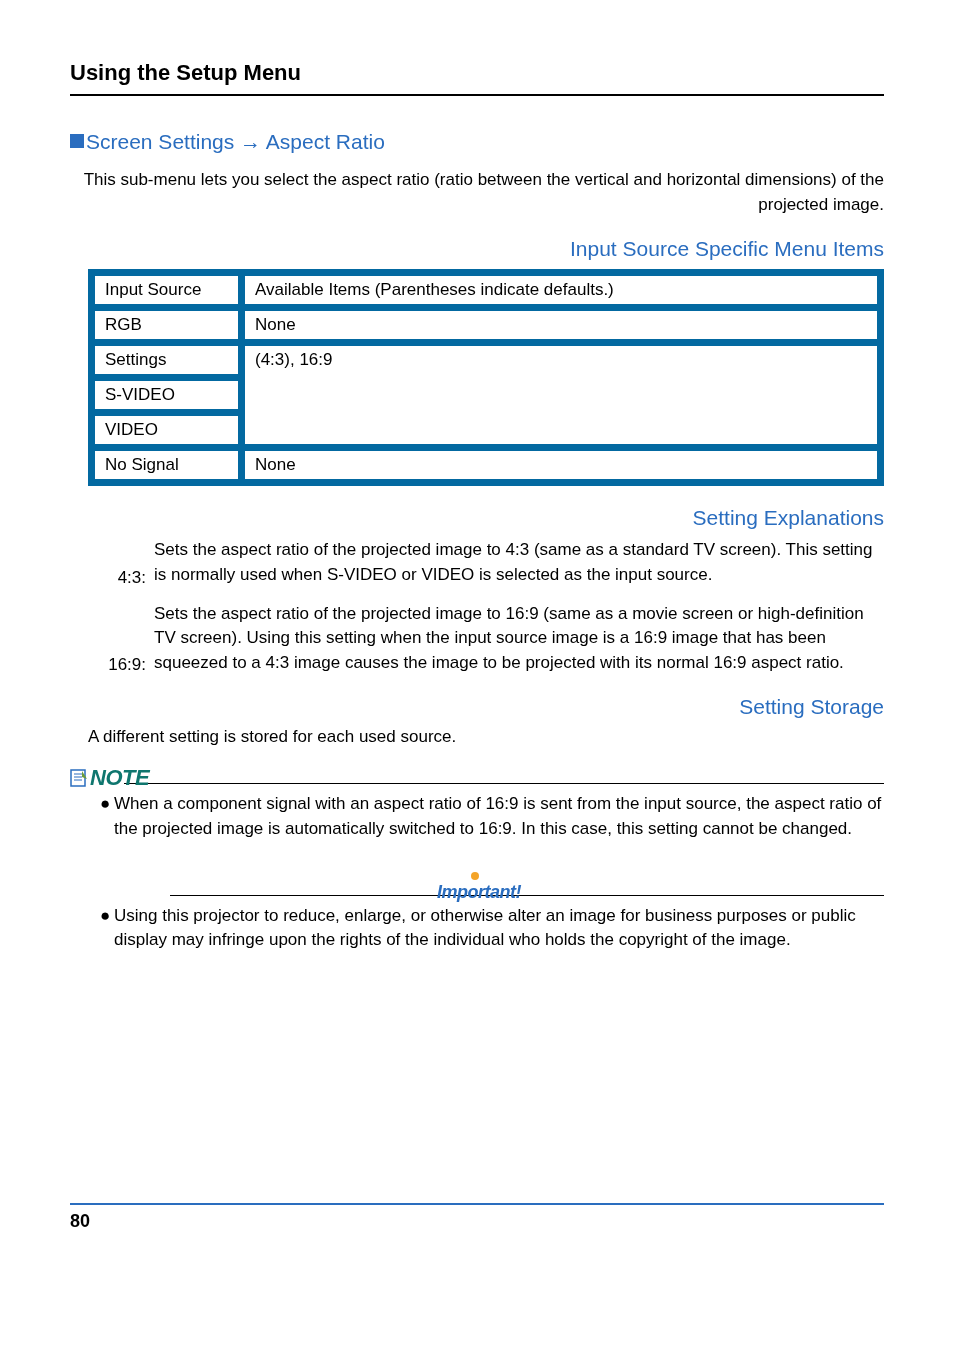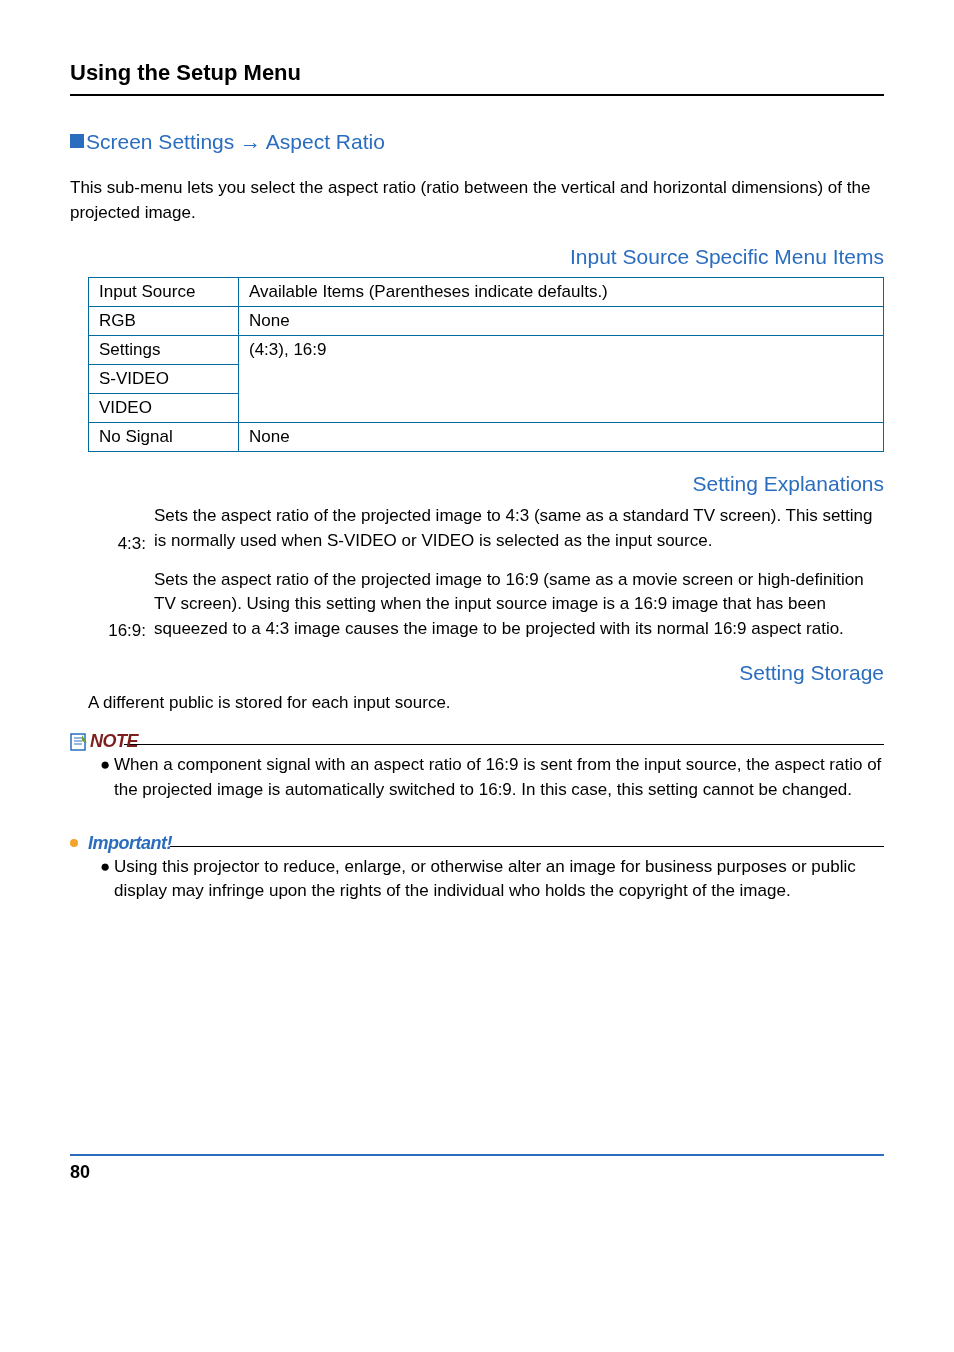--- a/index.html
+++ b/index.html
@@ -30,38 +30,39 @@
   .section-title .square {
     display: inline-block;
     width: 14px; height: 14px;
     background: #2a6dbf;
     margin-right: 2px;
     vertical-align: 1px;
   }
   .body-text {
     font-size: 17px;
     line-height: 1.45;
-    margin-top: 22px;
+    margin-top: 14px;
+    text-align: right;
   }
   .sub-title {
     font-size: 21px;
     color: #2a6dbf;
     margin: 20px 0 8px 18px;
     text-align: right;
   }
   .table-wrap {
     margin-left: 18px;
   }
   table {
     border-collapse: collapse;
     width: 100%;
     font-size: 17px;
   }
   td {
-    border: 1px solid #0369a1;
+    border: 7px solid #0369a1;
     padding: 4px 10px;
     vertical-align: top;
   }
   td.col1 { width: 150px; }
   .settings-list {
     margin-left: 18px;
     font-size: 17px;
   }
   .settings-row {
     display: flex;
@@ -86,25 +87,25 @@
     align-items: center;
     gap: 2px;
     margin-top: 18px;
     margin-bottom: 3px;
   }
   .note-icon {
     width: 18px; height: 18px;
     display: inline-block;
   }
   .note-text {
-    color: #7f1d1d;
+    color: #0f766e;
     font-family: Arial, sans-serif;
     font-weight: bold;
     font-style: italic;
-    font-size: 18px;
+    font-size: 22px;
     letter-spacing: -0.5px;
   }
   .important-text {
     color: #2a6dbf;
     font-family: Arial, sans-serif;
     font-weight: bold;
     font-style: italic;
     font-size: 18px;
     letter-spacing: -0.5px;
     margin-left: 4px;
@@ -193,21 +194,21 @@
       <div class="settings-key">4:3:</div>
       <div class="settings-val">Sets the aspect ratio of the projected image to 4:3 (same as a standard TV screen). This setting is normally used when S-VIDEO or VIDEO is selected as the input source.</div>
     </div>
     <div class="settings-row">
       <div class="settings-key">16:9:</div>
       <div class="settings-val">Sets the aspect ratio of the projected image to 16:9 (same as a movie screen or high-definition TV screen). Using this setting when the input source image is a 16:9 image that has been squeezed to a 4:3 image causes the image to be projected with its normal 16:9 aspect ratio.</div>
     </div>
   </div>
 
   <div class="sub-title">Setting Storage</div>
-  <div class="storage-text">A different public is stored for each input source.</div>
+  <div class="storage-text">A different setting is stored for each used source.</div>
 
   <div class="callout-label">
     <span class="note-icon">
       <svg viewBox="0 0 18 18">
           <rect x="1" y="1" width="14" height="16" fill="#fff" stroke="#2a6dbf" stroke-width="1.5"></rect>
           <line x1="4" y1="5" x2="12" y2="5" stroke="#2a6dbf" stroke-width="1"></line>
           <line x1="4" y1="8" x2="12" y2="8" stroke="#2a6dbf" stroke-width="1"></line>
           <line x1="4" y1="11" x2="12" y2="11" stroke="#2a6dbf" stroke-width="1"></line>
           <path d="M12 2 L17 10 L12 8 Z" fill="#6c9c3a"></path>
         </svg>
@@ -215,21 +216,21 @@
     <span class="note-text">NOTE</span>
   </div>
   <hr class="callout-rule">
   <div class="bullet-block">
     <div class="bullet-row">
       <div class="bullet-dot">●</div>
       <div>When a component signal with an aspect ratio of 16:9 is sent from the input source, the aspect ratio of the projected image is automatically switched to 16:9. In this case, this setting cannot be changed.</div>
     </div>
   </div>
 
-  <div class="callout-label" style="margin-top:30px;">
+  <div class="callout-label" style="margin-top:30px;flex-direction:column;">
     <span class="orange-dot"></span>
     <span class="important-text">Important!</span>
   </div>
   <hr class="callout-rule-important">
   <div class="bullet-block">
     <div class="bullet-row">
       <div class="bullet-dot">●</div>
       <div>Using this projector to reduce, enlarge, or otherwise alter an image for business purposes or public display may infringe upon the rights of the individual who holds the copyright of the image.</div>
     </div>
   </div>

